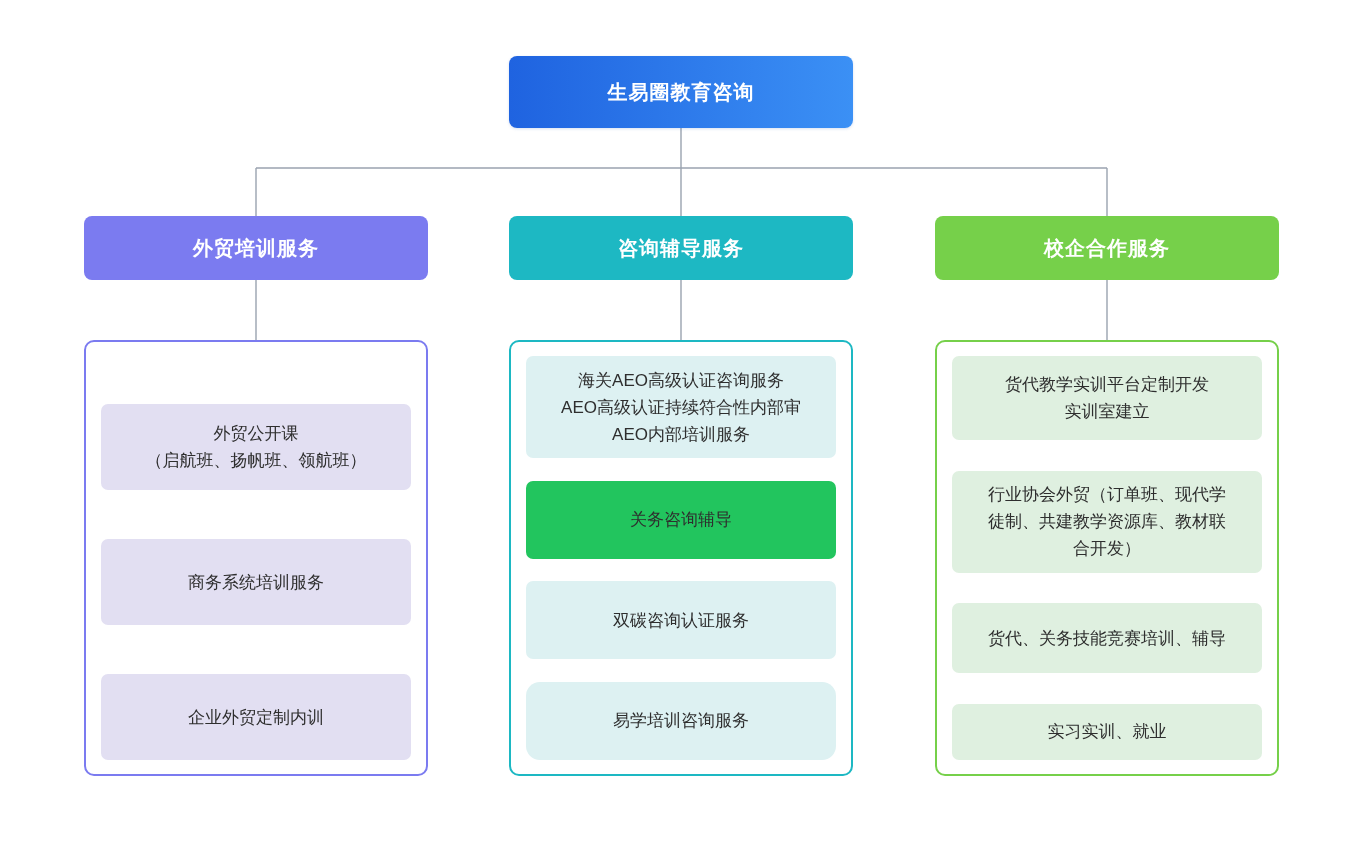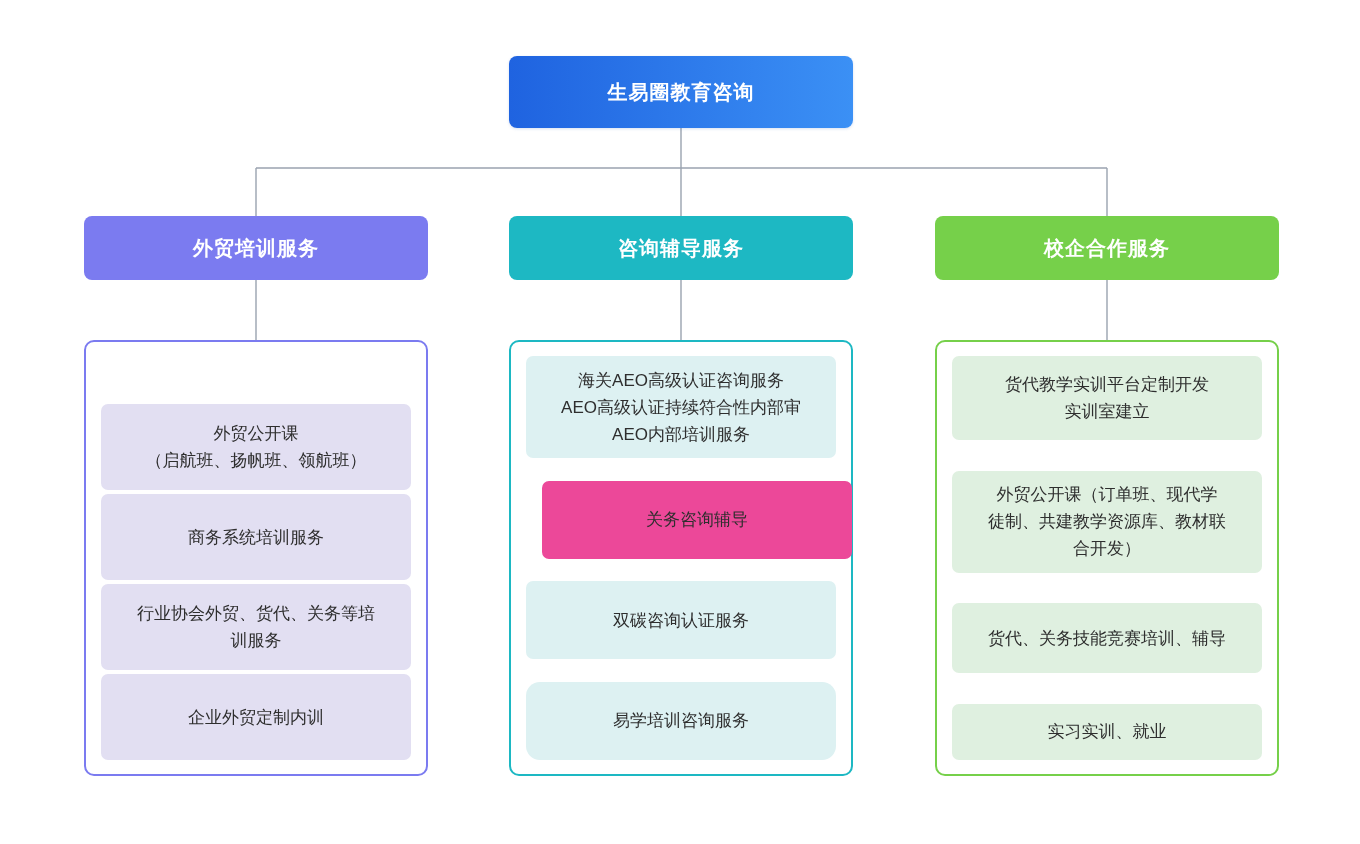--- a/index.html
+++ b/index.html
@@ -147,52 +147,48 @@
 
   <div class="group-box grp-0" style="border-color: rgb(123, 123, 240);">
     <div class="item-card" style="background: rgb(226, 223, 242); margin-top: 48px;">
         <span class="txt">外贸公开课
 （启航班、扬帆班、领航班）</span>
       </div>
     <div class="item-card" style="background: rgb(226, 223, 242);">
         <span class="txt">商务系统培训服务</span>
       </div>
     <div class="item-card" style="background: rgb(226, 223, 242);">
-        <span class="txt">行业协会外贸、货代、关务等培
-训服务</span>
-      </div>
-    <div class="item-card" style="background: rgb(226, 223, 242);">
         <span class="txt">企业外贸定制内训</span>
       </div>
   </div>
 
   <div class="group-box grp-1" style="border-color: rgb(29, 184, 195);">
     <div class="item-card" style="background: rgb(221, 241, 242);">
         <span class="txt">海关AEO高级认证咨询服务
 AEO高级认证持续符合性内部审
 AEO内部培训服务</span>
       </div>
-    <div class="item-card" style="background: #ec4899; margin-left: 16px;">
+    <div class="item-card" style="background: #22c55e;">
         <span class="txt">关务咨询辅导</span>
       </div>
     <div class="item-card" style="background: rgb(221, 241, 242);">
         <span class="txt">双碳咨询认证服务</span>
       </div>
     <div class="item-card" style="background: rgb(221, 241, 242);">
         <span class="txt">易学培训咨询服务</span>
       </div>
   </div>
 
   <div class="group-box grp-2" style="border-color: rgb(118, 208, 74);">
     <div class="item-card" style="background: rgb(223, 240, 224);">
         <span class="txt">货代教学实训平台定制开发
 实训室建立</span>
       </div>
     <div class="item-card" style="background: rgb(223, 240, 224);">
-        <span class="txt">外贸公开课（订单班、现代学
+        <span class="txt">行业协会外贸（订单班、现代学
 徒制、共建教学资源库、教材联
 合开发）</span>
       </div>
     <div class="item-card" style="background: rgb(223, 240, 224);">
         <span class="txt">货代、关务技能竞赛培训、辅导</span>
       </div>
     <div class="item-card" style="background: rgb(223, 240, 224);">
         <span class="txt">实习实训、就业</span>
       </div>
   </div>

